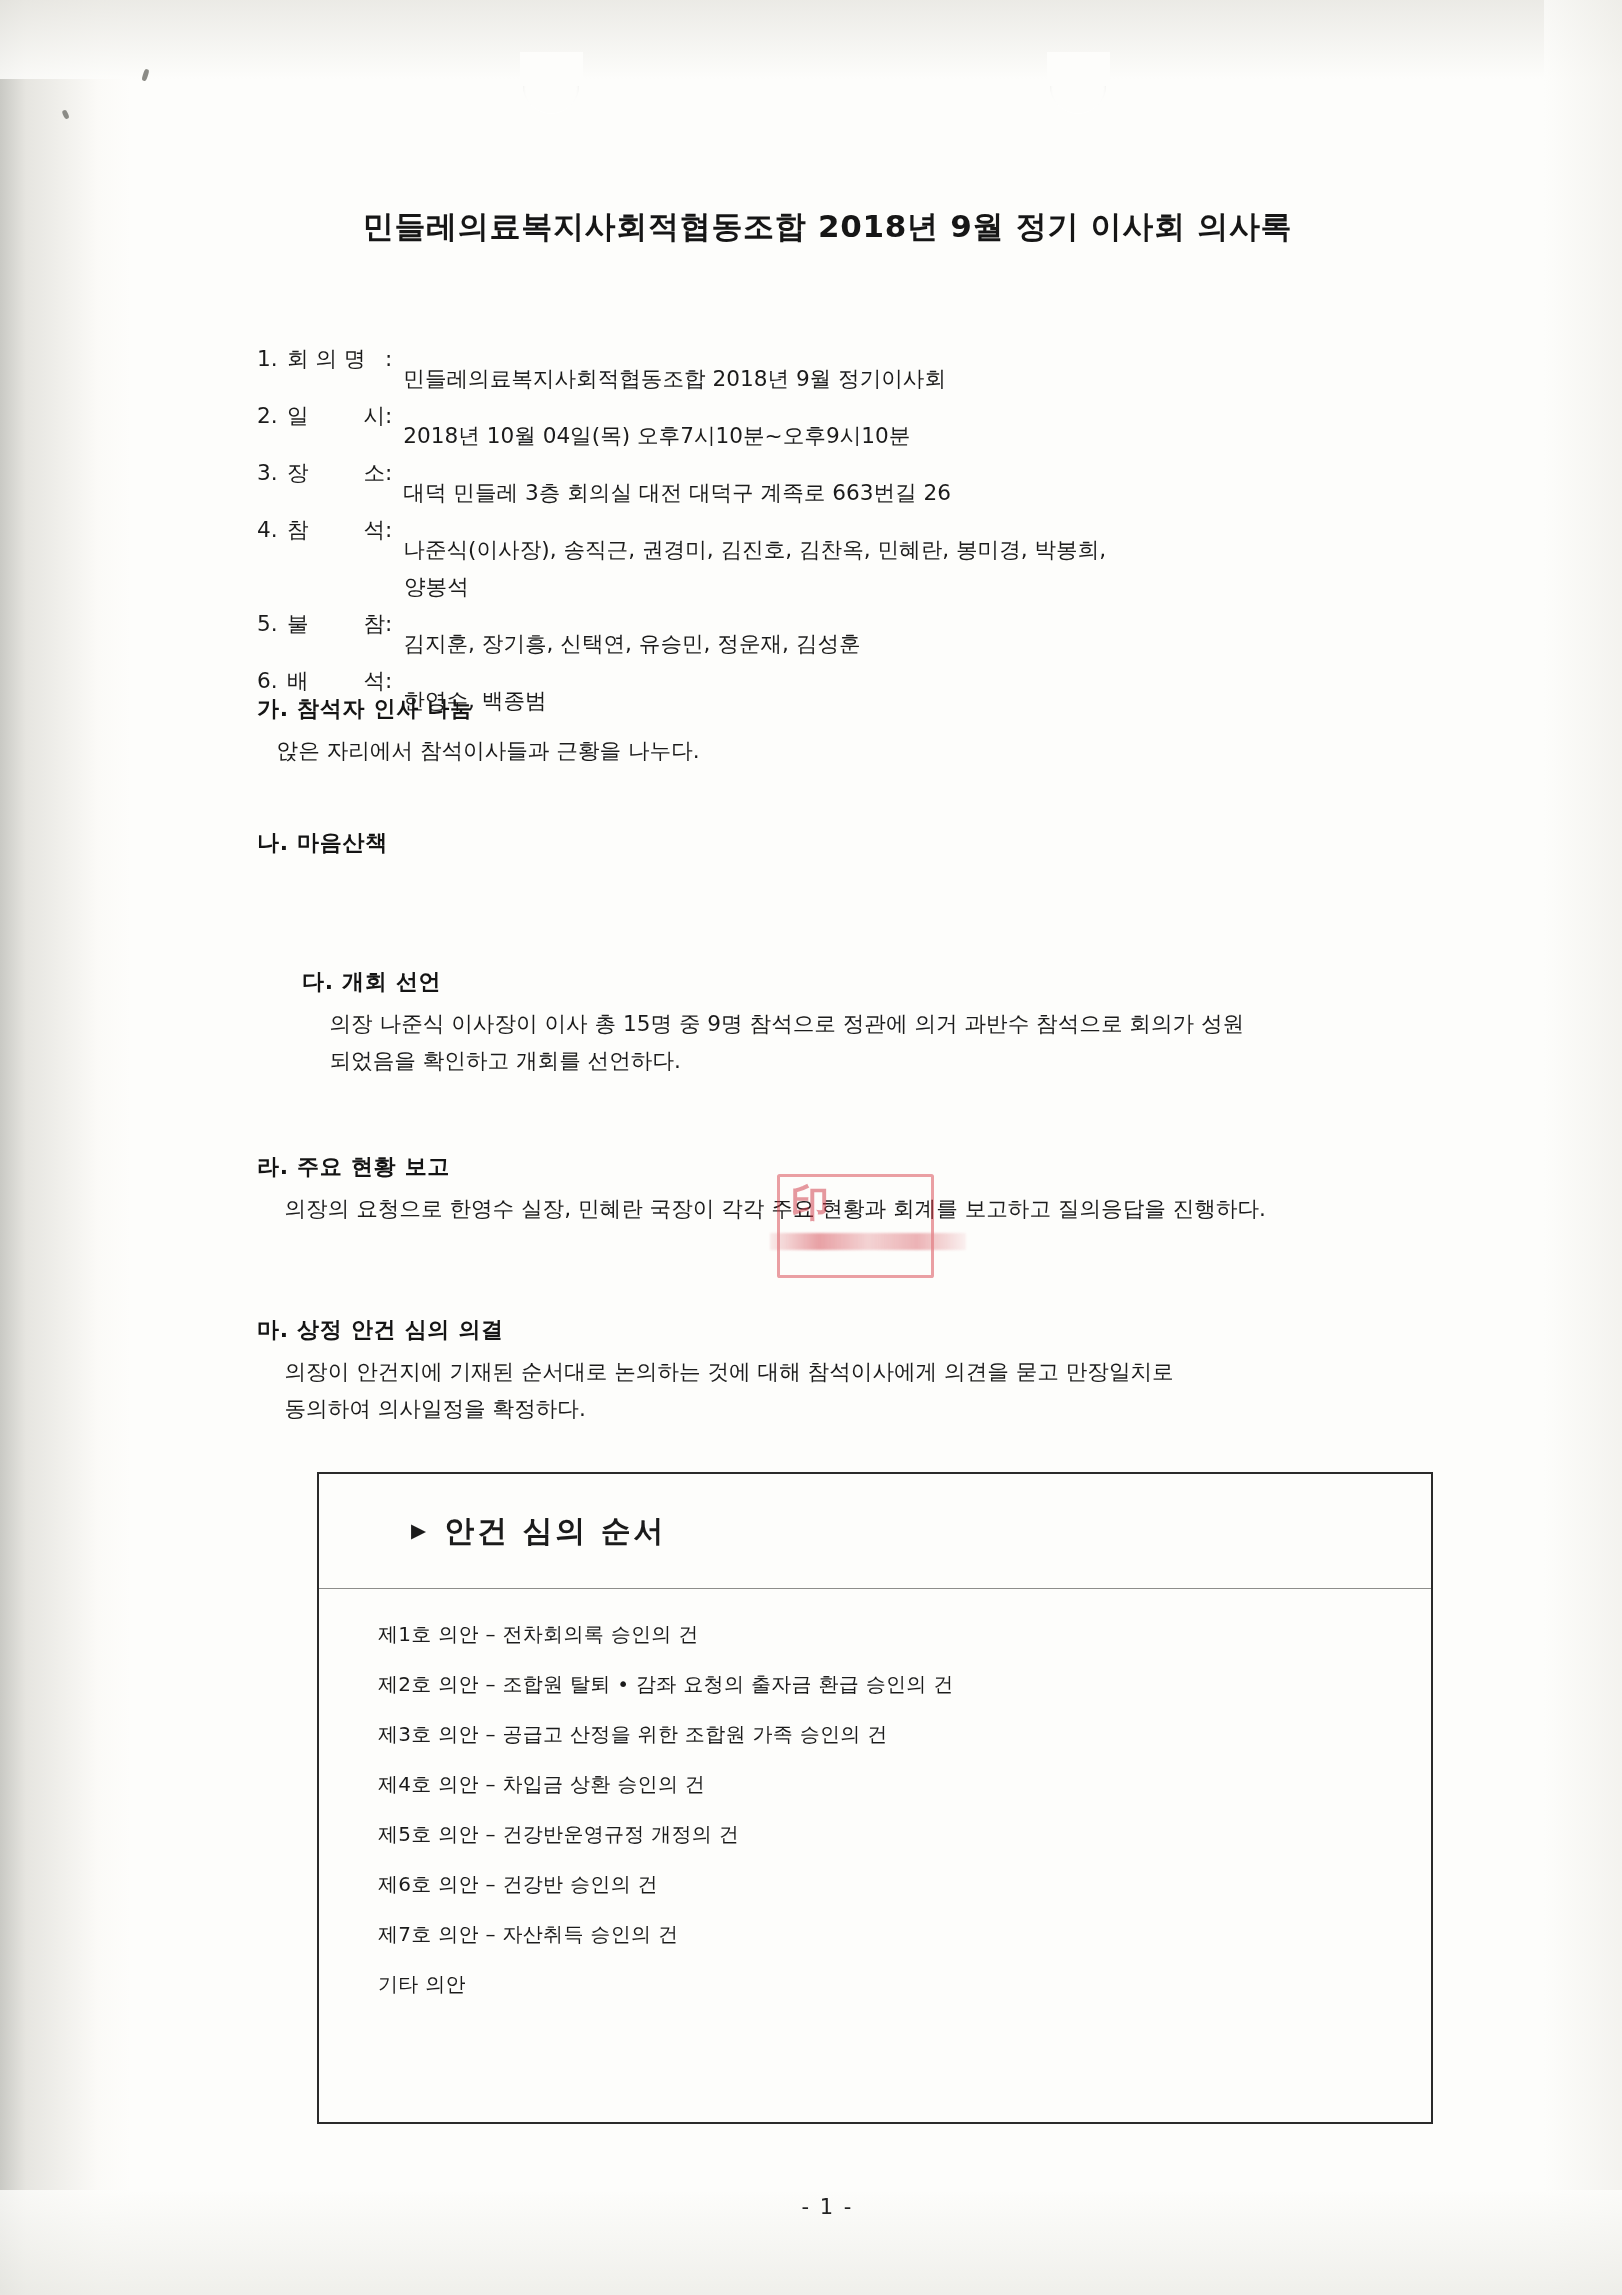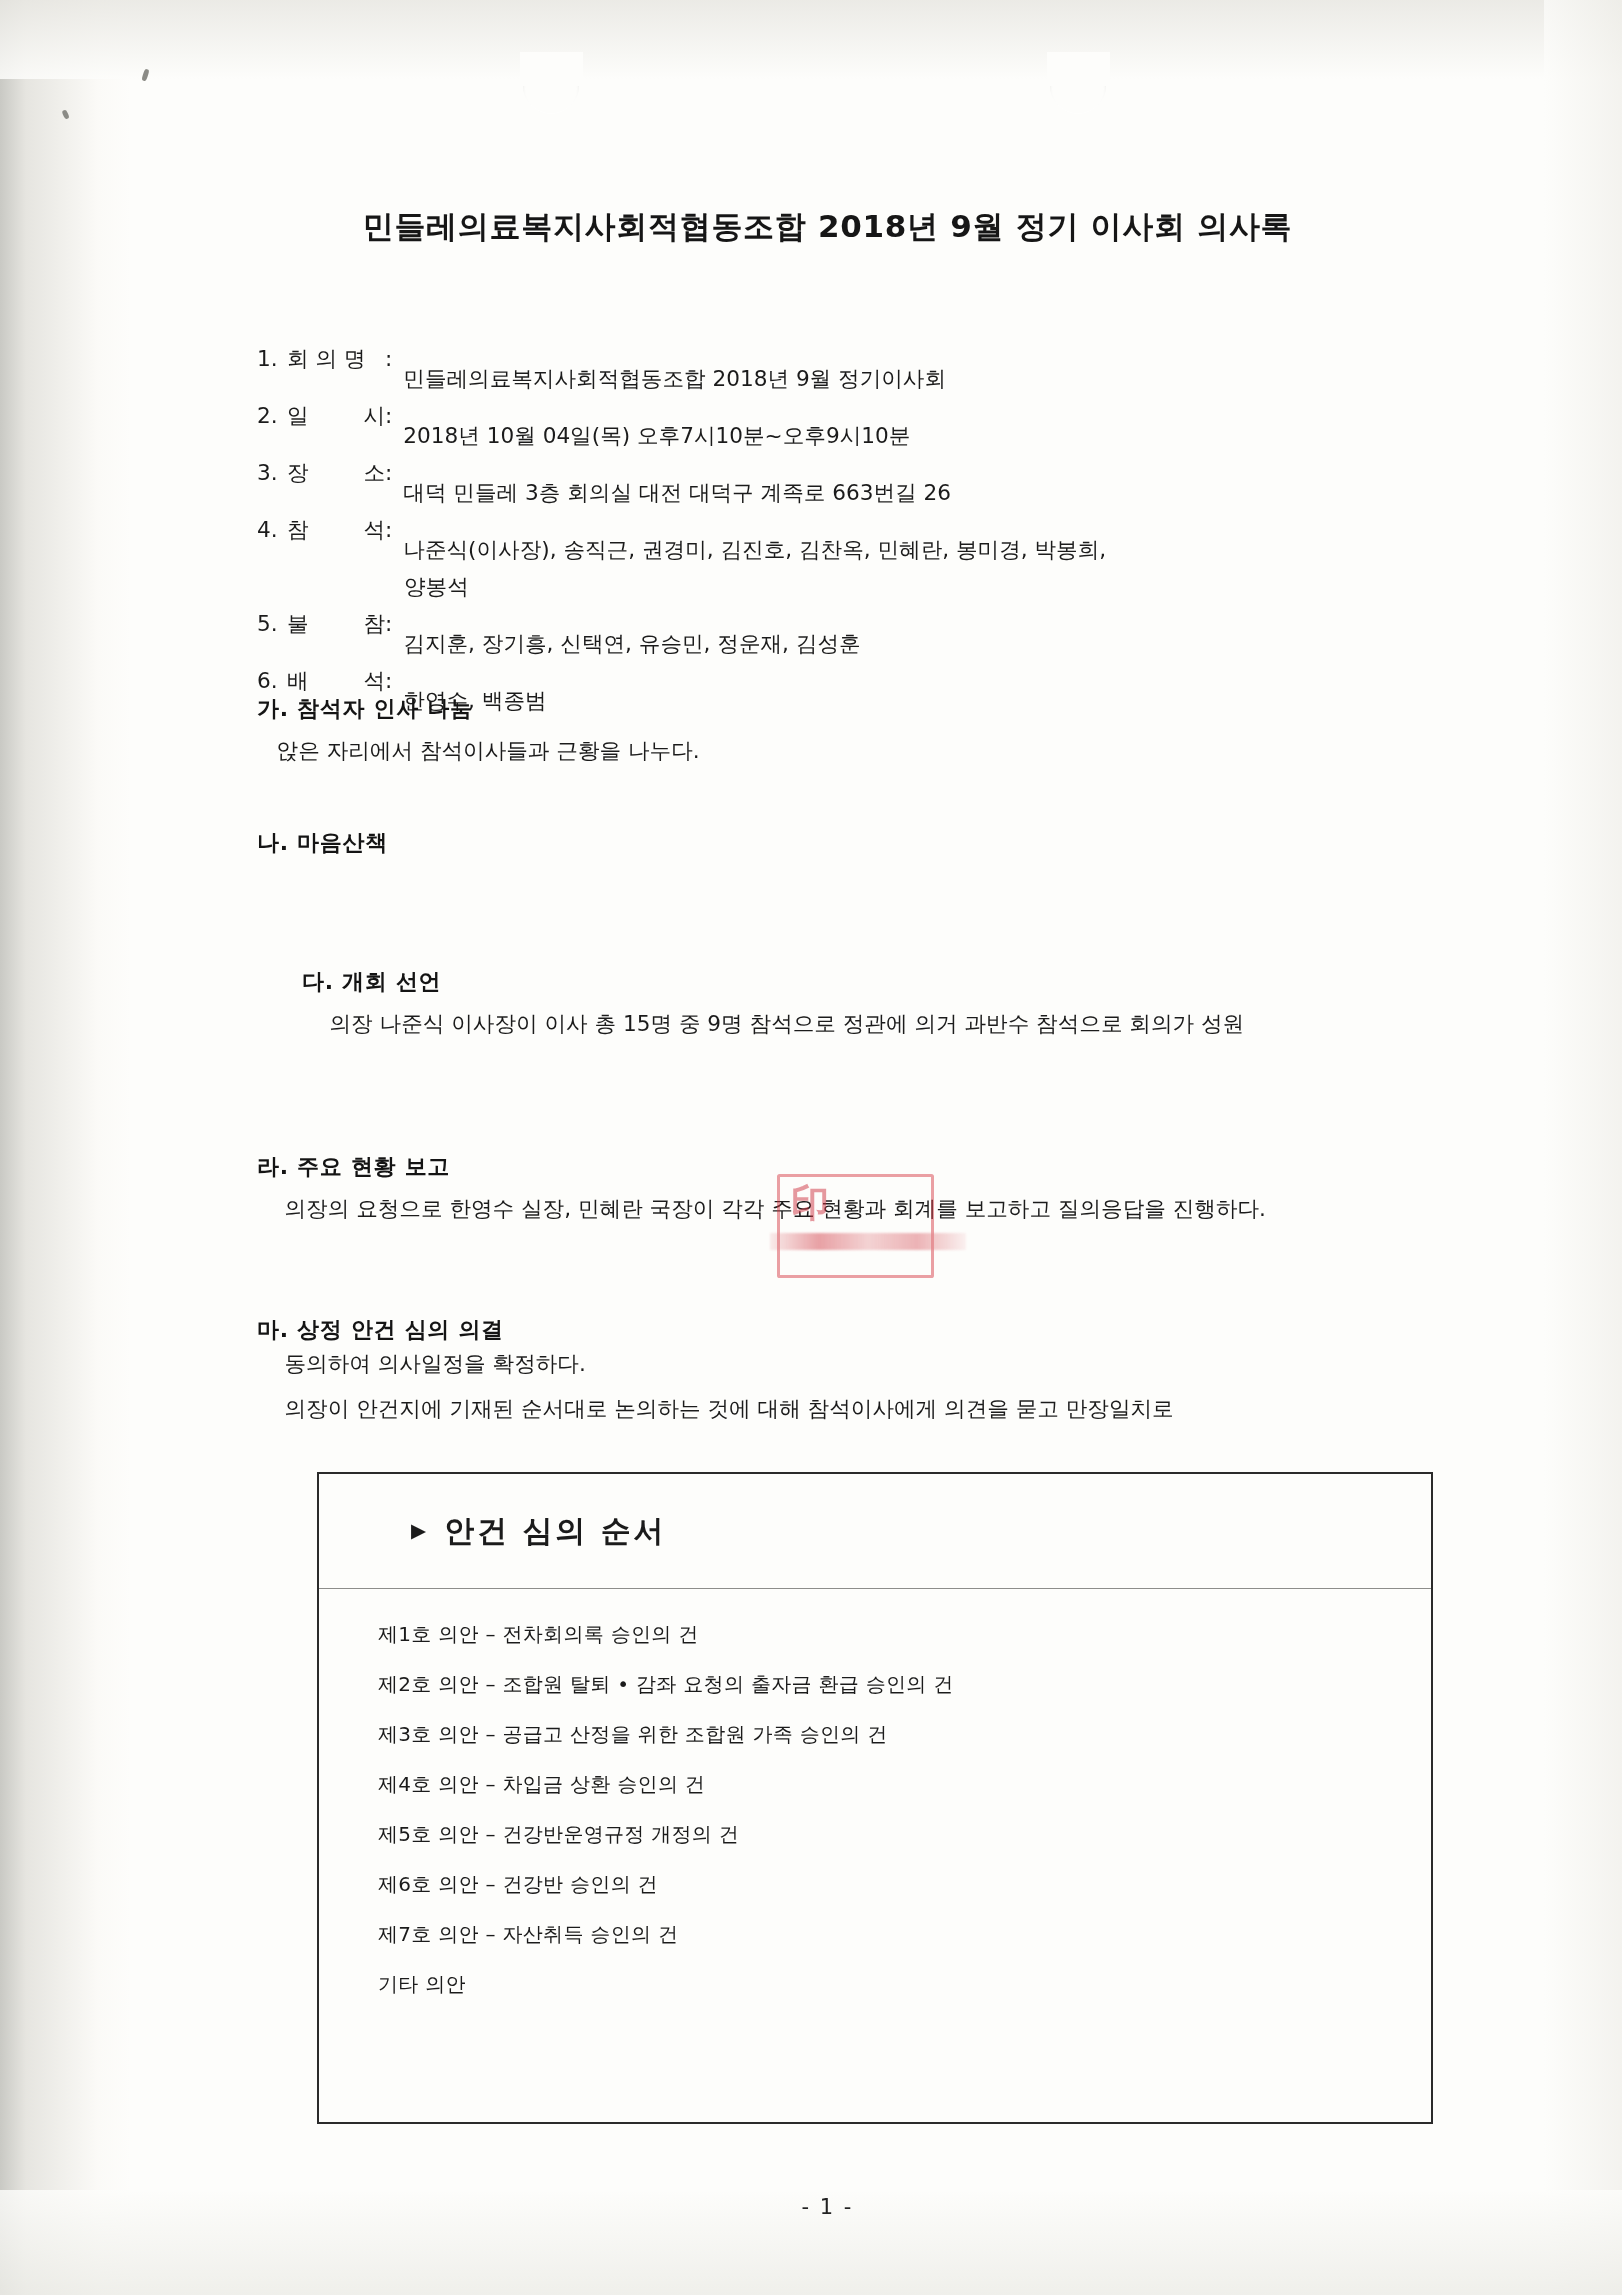--- a/index.html
+++ b/index.html
@@ -306,31 +306,32 @@
       <div class="sec-body">앉은 자리에서 참석이사들과 근황을 나누다.</div>
     </div>
 
     <div class="section" style="top:828px;">
       <div class="sec-head">나. 마음산책</div>
     </div>
 
     <div class="section" style="top:967px;margin-left:45px;">
       <div class="sec-head">다. 개회 선언</div>
       <div class="sec-body indent2">의장 나준식 이사장이 이사 총 15명 중 9명 참석으로 정관에 의거 과반수 참석으로 회의가 성원</div>
+      <div class="sec-body indent2" style="padding-top:0;">되었음을 확인하고 개회를 선언하다.</div>
     </div>
 
     <div class="section" style="top:1152px;">
       <div class="sec-head">라. 주요 현황 보고</div>
       <div class="sec-body indent2">의장의 요청으로 한영수 실장, 민혜란 국장이 각각 주요 현황과 회계를 보고하고 질의응답을 진행하다.</div>
     </div>
 
     <div class="section" style="top:1315px;">
       <div class="sec-head">마. 상정 안건 심의 의결</div>
+      <div class="sec-body indent2">의장이 안건지에 기재된 순서대로 논의하는 것에 대해 참석이사에게 의견을 묻고 만장일치로</div>
       <div class="sec-body indent2" style="padding-top:0;">동의하여 의사일정을 확정하다.</div>
-      <div class="sec-body indent2">의장이 안건지에 기재된 순서대로 논의하는 것에 대해 참석이사에게 의견을 묻고 만장일치로</div>
     </div>
 
     <div class="stamp">
       <div class="stamp-box"></div>
       <div class="stamp-glyph">印</div>
       <div class="stamp-smear"></div>
     </div>
 
     <div class="agenda-box">
       <div class="agenda-title">

